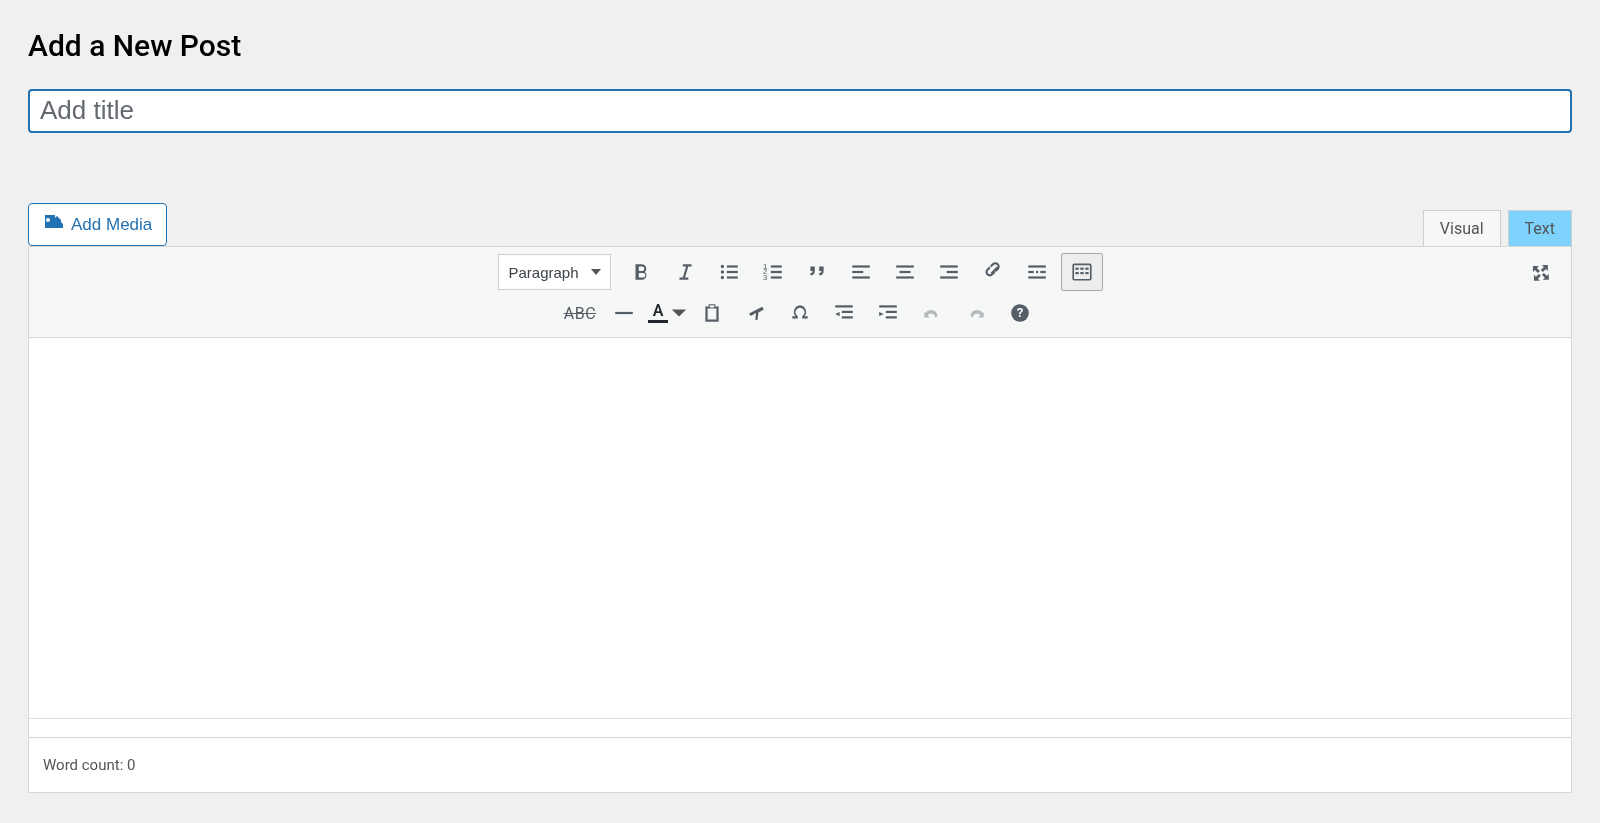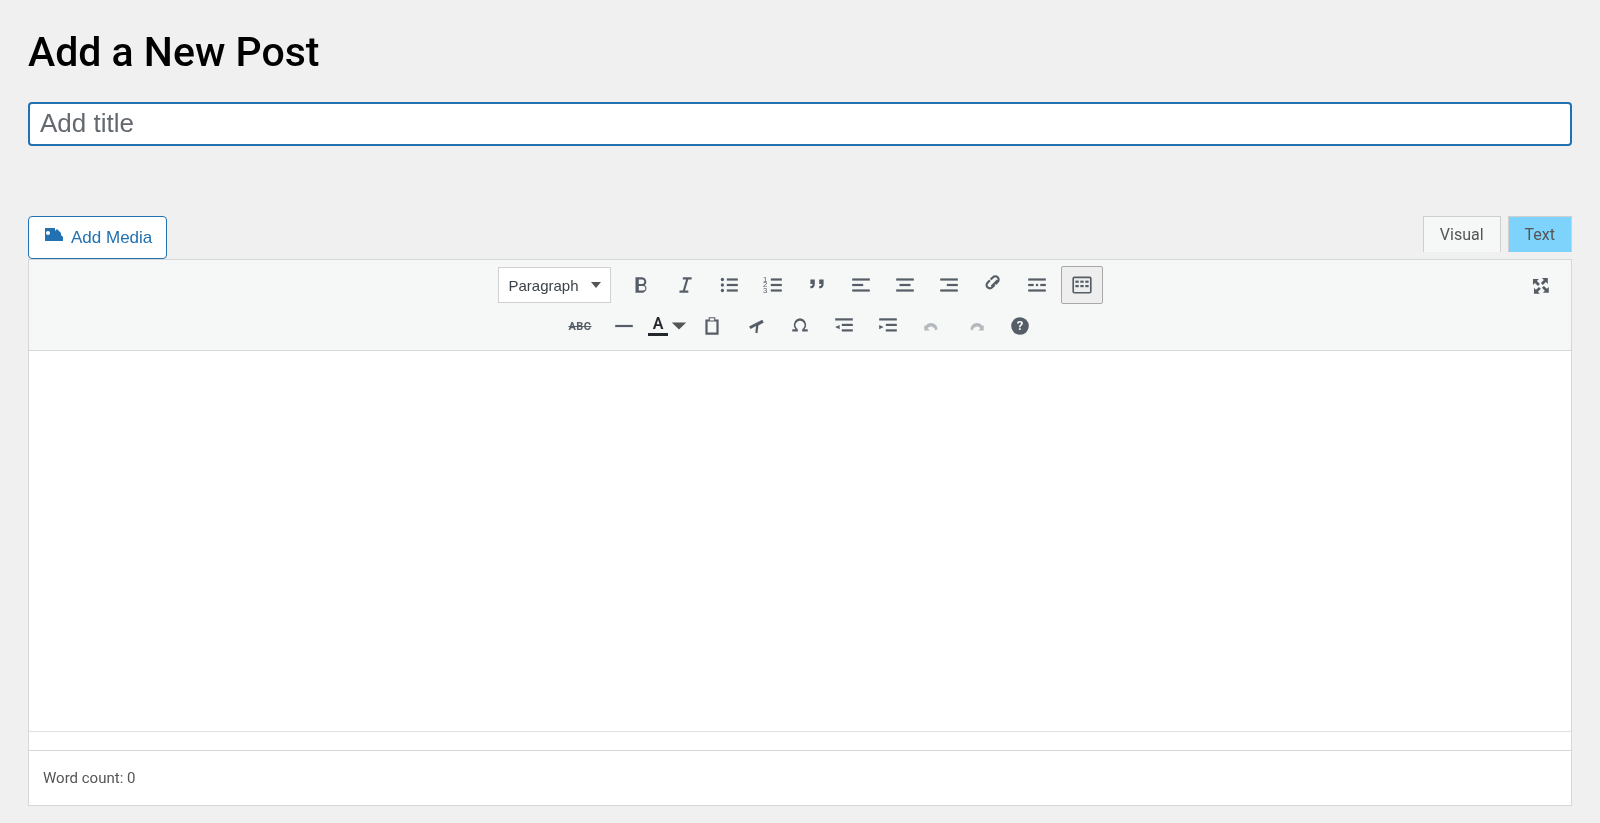--- a/index.html
+++ b/index.html
@@ -1,41 +1,41 @@
 <!DOCTYPE html>
 <html><head>
 <meta charset="utf-8">
 <style>
   html,body{margin:0;padding:0;width:1600px;height:823px;background:#f0f0f1;font-family:-apple-system,BlinkMacSystemFont,"Segoe UI",Roboto,"Helvetica Neue",Arial,sans-serif;color:#1d2327;}
   .wrap{padding:28px 28px 0 28px;}
-  h1.page-title{font-size:41px;font-weight:500;margin:0 0 26px 0;color:#000;}
+  h1.page-title{font-size:30px;font-weight:500;margin:0 0 26px 0;color:#000;}
   .title-input{width:100%;box-sizing:border-box;height:44px;font-size:26px;padding:4px 10px 6px 10px;border:2px solid #2271b1;border-radius:4px;background:#fff;color:#646970;outline:none;}
   .title-input::placeholder{color:#646970;}
-  .media-row{margin-top:70px;display:flex;align-items:flex-start;justify-content:space-between;}
+  .media-row{margin-top:70px;display:flex;align-items:flex-end;justify-content:space-between;}
   .add-media-btn{display:inline-flex;align-items:center;gap:8px;background:#fff;border:1px solid #2271b1;border-radius:4px;padding:8px 14px;font-size:17px;color:#2271b1;cursor:pointer;}
   .add-media-btn svg{width:20px;height:20px;}
   .tabs{display:flex;gap:7px;}
   .tab{border:1px solid #cfcfcf;border-bottom:none;padding:8px 16px;font-size:16px;background:#7dd3fc;color:#555;cursor:pointer;}
   .tab.active{background:#f6f7f7;color:#555;}
   .editor-box{border:1px solid #d7d7d7;margin-top:0;}
   .toolbar{background:#f6f7f7;border-bottom:1px solid #d7d7d7;padding:6px 8px;display:flex;flex-direction:column;gap:4px;position:relative;align-items:center;}
   .tool-row{display:flex;align-items:center;gap:4px;}
   .format-select{height:36px;background:#fff;border:1px solid #d1d1d1;font-size:15px;padding:0 30px 0 10px;color:#3c434a;appearance:none;-webkit-appearance:none;position:relative;}
   .select-wrap{position:relative;display:inline-block;margin-right:6px;}
   .select-wrap:after{content:"";position:absolute;right:10px;top:50%;width:0;height:0;border-left:5px solid transparent;border-right:5px solid transparent;border-top:6px solid #555;transform:translateY(-50%);}
   .tbtn{width:40px;height:36px;display:inline-flex;align-items:center;justify-content:center;cursor:pointer;color:#555d66;border-radius:2px;}
   .tbtn.active{border:1px solid #a8a8a8;background:#eee;}
   .tbtn svg{width:22px;height:22px;fill:#555d66;}
   .tbtn.disabled svg{fill:#b4b9be;}
   .fullscreen-btn{position:absolute;right:10px;top:8px;}
   .color-btn{display:flex;align-items:center;gap:2px;}
   .color-swatch{display:inline-flex;flex-direction:column;align-items:center;}
   .color-swatch .letter{font-size:16px;font-weight:600;color:#23282d;line-height:1;}
   .color-swatch .bar{width:20px;height:3px;background:#23282d;margin-top:1px;}
-  .abc-strike{font-size:11px;font-weight:700;letter-spacing:0.5px;text-decoration:line-through;color:#555d66;}
+  .abc-strike{font-size:16px;font-weight:400;letter-spacing:0.5px;text-decoration:line-through;color:#555d66;}
   .content-area{background:#fff;height:380px;}
   .resizer{height:18px;background:#fff;border-top:1px solid #e0e0e0;}
   .status-bar{background:#fff;border-top:1px solid #d7d7d7;padding:18px 14px;font-size:15px;color:#555;}
 </style>
 </head>
 <body>
 
 <svg width="0" height="0" style="position:absolute">
   <defs>
     <g id="i-media">

